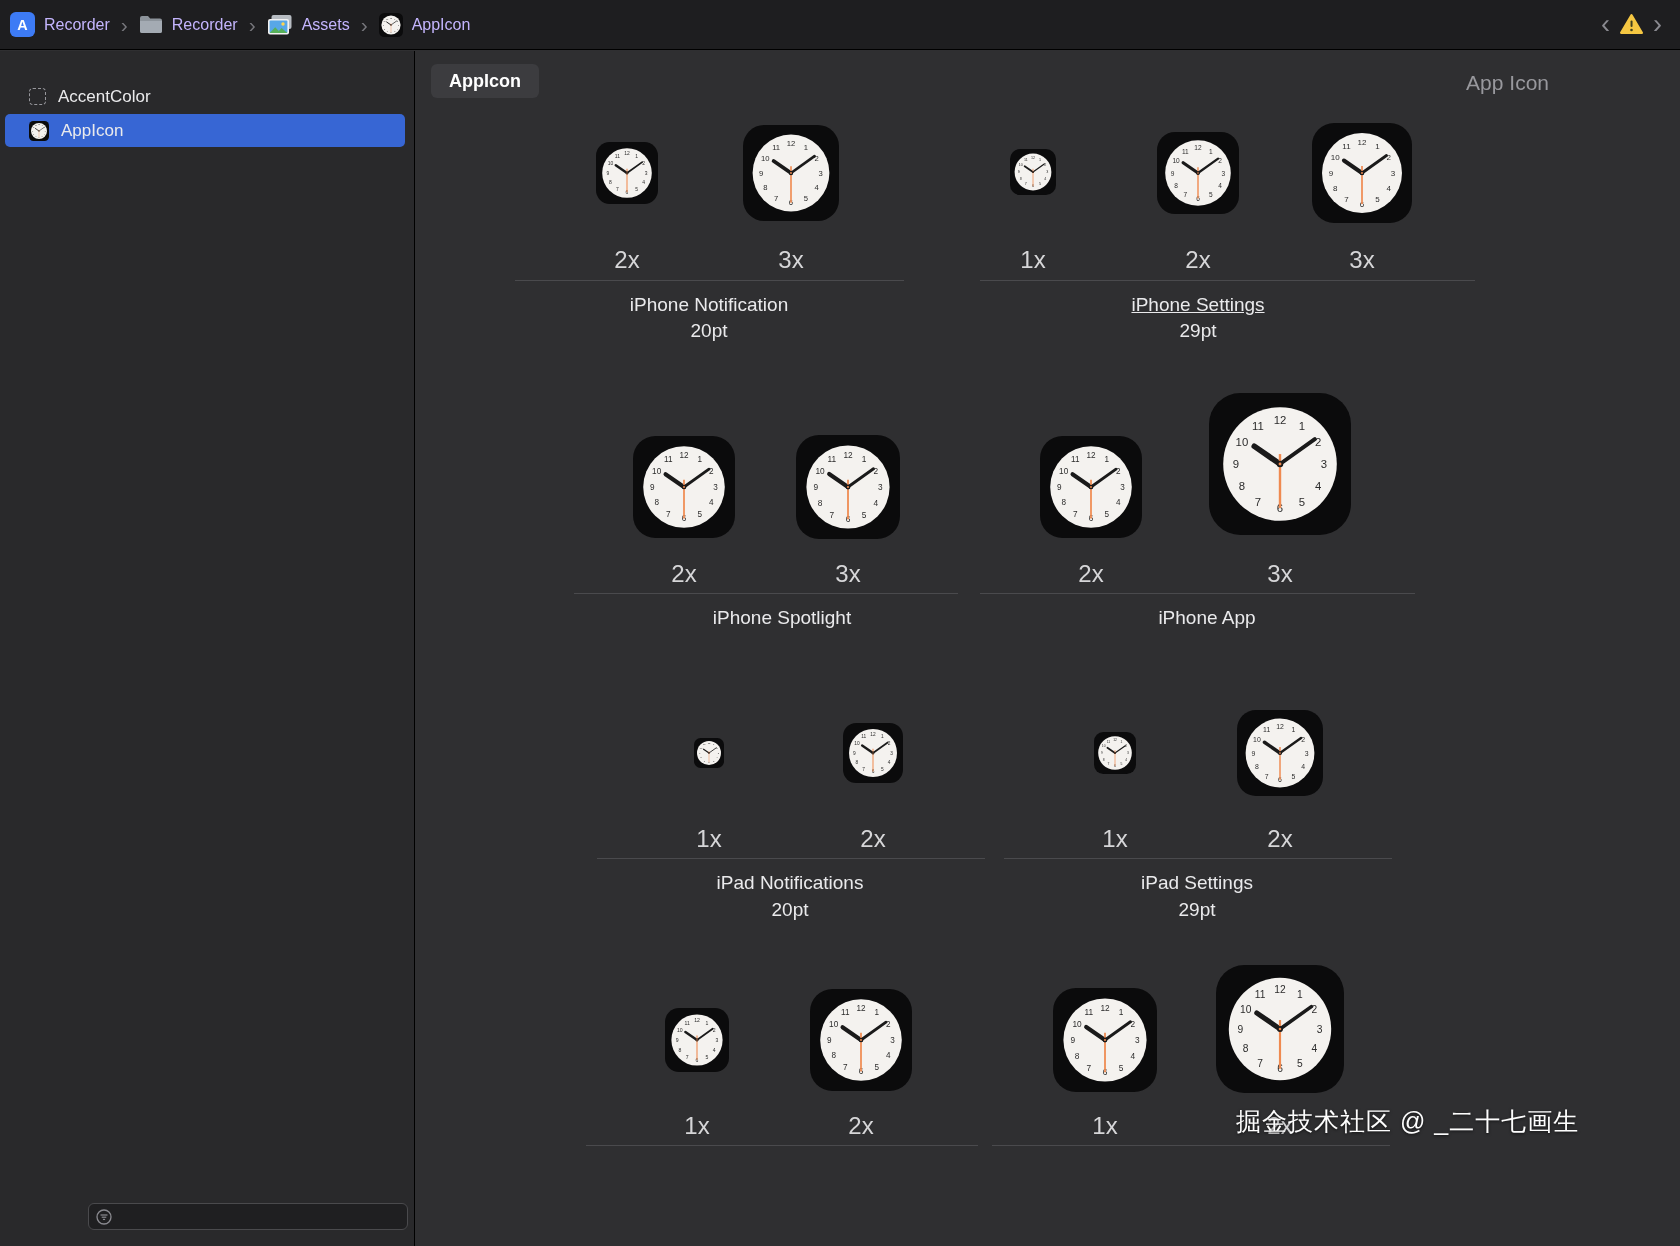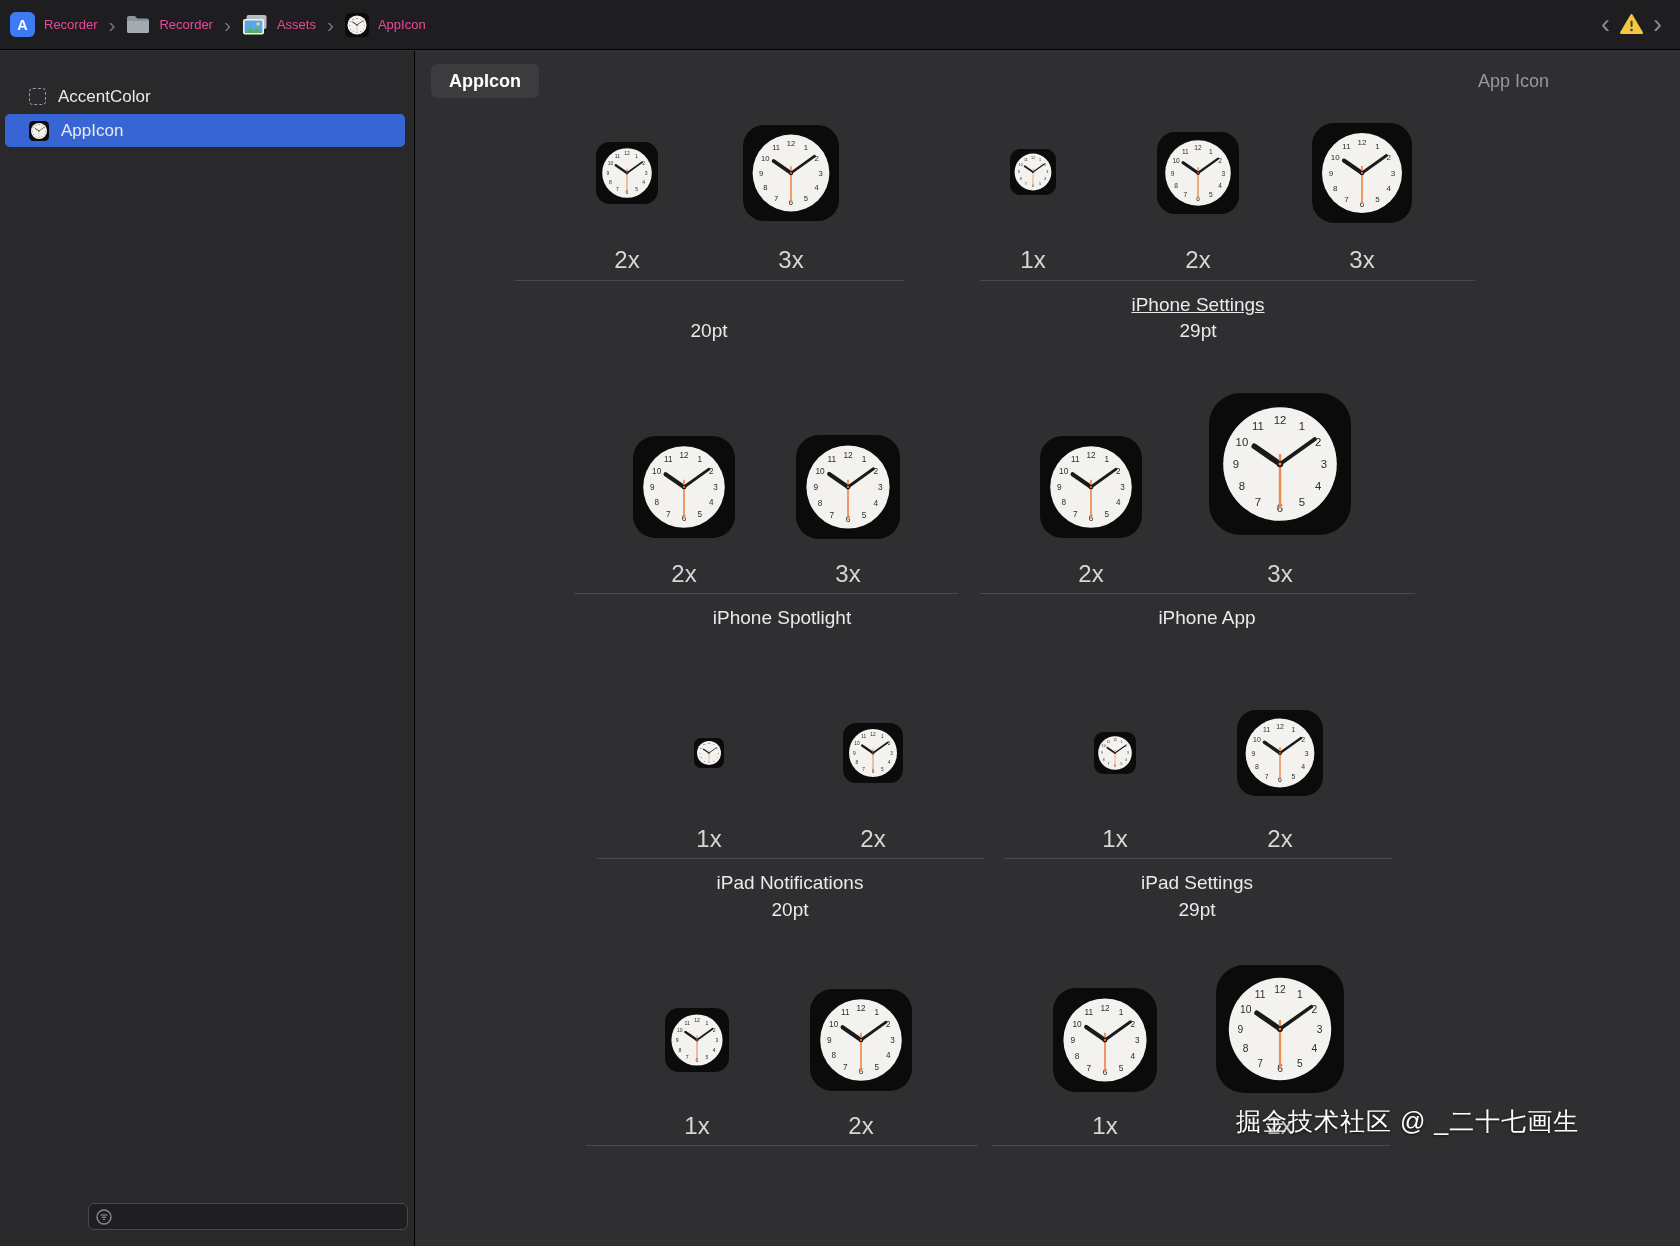--- a/index.html
+++ b/index.html
@@ -4,42 +4,42 @@
 <style>
   html,body{margin:0;padding:0;background:#141416;}
   #stage{position:relative;width:1680px;height:1246px;background:#2f2f31;
          font-family:"Liberation Sans",sans-serif;overflow:hidden;}
 
   
   #topbar{position:absolute;left:0;top:0;width:1680px;height:50px;background:#1e1e20;
           border-bottom:1px solid #000;display:flex;align-items:center;box-sizing:border-box;}
   #crumbs{display:flex;align-items:center;padding-left:10px;flex:1;min-width:0;}
   .crumb{display:flex;align-items:center;gap:9px;cursor:default;}
-  .crumb-label{color:#ec4899;font-size:13px;white-space:nowrap;}
+  .crumb-label{color:#c4b5fd;font-size:16px;white-space:nowrap;}
   .crumb-sep{color:#77777c;font-size:21px;padding:0 11px;line-height:1;}
   #nav{display:flex;align-items:center;gap:6px;padding-right:14px;}
   .nav-chev{color:#8a8a90;font-size:27px;line-height:1;padding:0 4px;cursor:default;}
   .icon-wrap{display:flex;align-items:center;}
 
   
   #sidebar{position:absolute;left:0;top:51px;width:415px;height:1195px;background:#29292b;
            border-right:1px solid #000;box-sizing:border-box;}
   #side-list{padding-top:28px;}
   .side-item{display:flex;align-items:center;height:33px;margin:1px 9px 1px 5px;border-radius:5px;
              padding-left:24px;gap:12px;color:#eaeaec;font-size:17px;cursor:default;}
   .side-item.selected{background:#3766d4;}
   .accent-box{width:17px;height:17px;border:1.6px dashed #97979c;border-radius:4px;box-sizing:border-box;}
   #filter-field{position:absolute;left:88px;top:1152px;width:320px;height:27px;background:#1f1f21;
                 border:1px solid #4a4a4d;border-radius:6px;display:flex;align-items:center;padding-left:7px;box-sizing:border-box;}
 
   
   #main{position:absolute;left:416px;top:51px;width:1264px;height:1195px;background:#2f2f31;}
   #header-tab{position:absolute;left:431px;top:64px;height:34px;line-height:34px;padding:0 18px;
               background:#3c3c3f;border-radius:6px;color:#fff;font-weight:bold;font-size:18px;z-index:3;}
-  #header-right{position:absolute;right:131px;top:71px;color:#98989d;font-size:18px;z-index:3;}
+  #header-right{position:absolute;right:131px;top:71px;color:#98989d;font-size:21px;z-index:3;}
 
   
   #grid{position:absolute;left:0;top:0;width:1680px;height:1246px;z-index:2;}
   .slot{position:absolute;}
   .slot svg{display:block;}
   .scale-label{position:absolute;width:80px;text-align:center;font-size:24px;color:#d6d6d8;}
   .gline{position:absolute;height:1px;background:#4a4a4d;}
   .gname{position:absolute;width:420px;text-align:center;font-size:19px;color:#eaeaec;}
 
   #watermark{position:absolute;left:1236px;top:1105px;color:#fdfdfd;font-size:25px;letter-spacing:1px;
@@ -216,20 +216,21 @@
             <text x="34.5" y="23.2" font-size="8" fill="#2c2c2c" text-anchor="middle" dominant-baseline="central" font-family="Liberation Sans, sans-serif">11</text>
             <text x="50.0" y="19.0" font-size="8" fill="#2c2c2c" text-anchor="middle" dominant-baseline="central" font-family="Liberation Sans, sans-serif">12</text>
             <line x1="50" y1="50" x2="31.9" y2="37.5" stroke="#1a1a1a" stroke-width="4" stroke-linecap="round"></line>
             <line x1="50" y1="50" x2="74.5" y2="32.5" stroke="#1a1a1a" stroke-width="2.8" stroke-linecap="round"></line>
             <line x1="50" y1="43" x2="50" y2="81" stroke="#ef8a50" stroke-width="1.7"></line>
             <circle cx="50" cy="50" r="2.3" fill="#1a1a1a"></circle>
             <circle cx="50" cy="50" r="1" fill="#ef8a50"></circle>
           </svg></span></div>
       <div class="scale-label" style="left: 751px; top: 246px;">3x</div>
       <div class="gline" style="left: 515px; top: 280px; width: 389px;"></div>
+      <div class="gname" style="left: 499px; top: 294px;">iPhone Notification</div>
       <div class="gname" style="left: 499px; top: 320px;">20pt</div>
       <div class="slot" style="left: 1010px; top: 149px;"><span><svg width="46" height="46" viewBox="0 0 100 100">
             <rect width="100" height="100" rx="22" fill="#0b0b0c"></rect>
             <circle cx="50" cy="50" r="40" fill="#f4f2ef"></circle>
             <text x="65.5" y="23.2" font-size="8" fill="#2c2c2c" text-anchor="middle" dominant-baseline="central" font-family="Liberation Sans, sans-serif">1</text>
             <text x="76.8" y="34.5" font-size="8" fill="#2c2c2c" text-anchor="middle" dominant-baseline="central" font-family="Liberation Sans, sans-serif">2</text>
             <text x="81.0" y="50.0" font-size="8" fill="#2c2c2c" text-anchor="middle" dominant-baseline="central" font-family="Liberation Sans, sans-serif">3</text>
             <text x="76.8" y="65.5" font-size="8" fill="#2c2c2c" text-anchor="middle" dominant-baseline="central" font-family="Liberation Sans, sans-serif">4</text>
             <text x="65.5" y="76.8" font-size="8" fill="#2c2c2c" text-anchor="middle" dominant-baseline="central" font-family="Liberation Sans, sans-serif">5</text>
             <text x="50.0" y="81.0" font-size="8" fill="#2c2c2c" text-anchor="middle" dominant-baseline="central" font-family="Liberation Sans, sans-serif">6</text>

